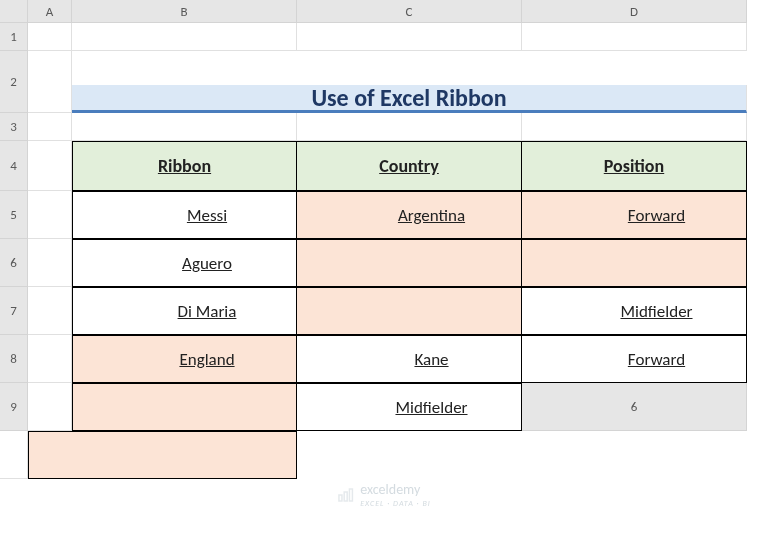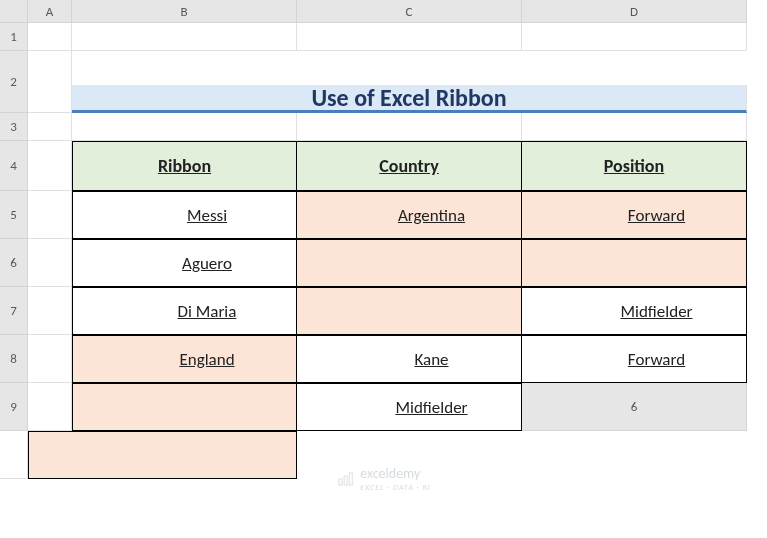--- a/index.html
+++ b/index.html
@@ -64,21 +64,21 @@
     border: 1px solid #000;
     font-size: 17px;
     padding-left: 45px;
   }
   .peach { background: #fce4d6; }
   
   .blank { }
   .watermark {
     position: absolute;
     left: 50%;
-    bottom: 46px;
+    bottom: 30px;
     transform: translateX(-50%);
     color: #b8c4cc;
     opacity: 0.6;
     font-size: 14px;
     display: flex;
     align-items: center;
     gap: 6px;
     pointer-events: none;
   }
   .watermark svg { opacity: 0.6; }

